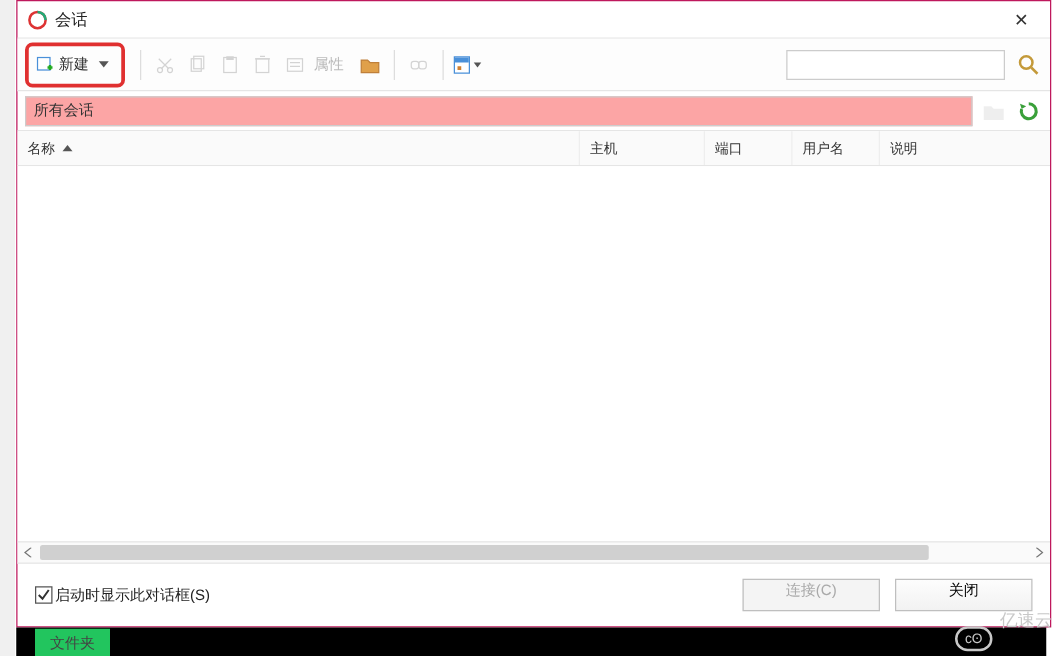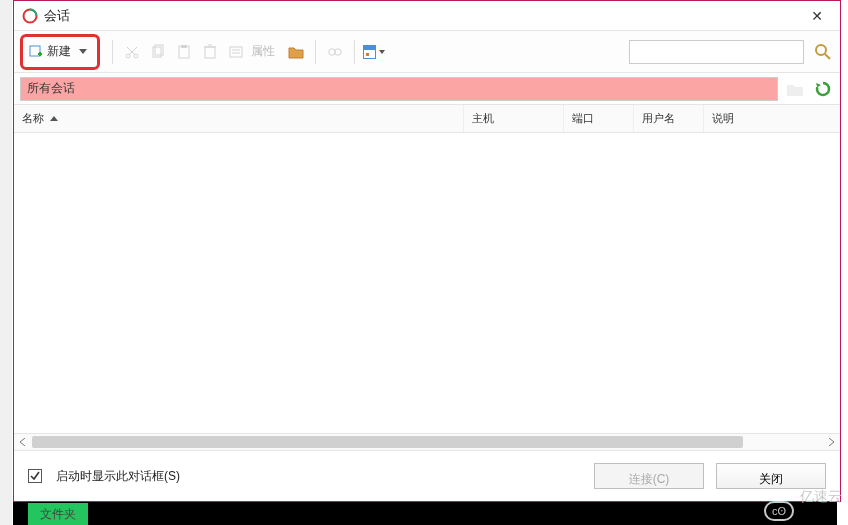--- a/index.html
+++ b/index.html
@@ -122,31 +122,31 @@
 .hs-btn{width:18px;height:16px;display:flex;align-items:center;justify-content:center;color:#777;cursor:pointer;}
 .hs-track{flex:1;height:16px;position:relative;}
 .hs-thumb{position:absolute;left:0;top:2px;height:12px;width:90%;background:#d0d0d0;border-radius:2px;}
 .footer {
   height: 50px;
   display:flex; align-items:center;
   padding: 0 14px;
   gap: 12px;
 }
 .chk {
-  display:flex; align-items:center; gap:14px; cursor:pointer;
+  display:flex; align-items:center; gap:2px; cursor:pointer;
   color:#222;
 }
 .chk-box{width:14px;height:14px;border:1px solid #555;display:flex;align-items:center;justify-content:center;background:#fff;}
 .chk-box svg{display:block;}
 .footer-spacer{flex:1;}
 .btn {
   width:110px; height:26px;
   border:1px solid #bfbfbf;
   background:linear-gradient(#fdfdfd,#f2f2f2);
-  display:flex;align-items:flex-end;justify-content:center;
+  display:flex;align-items:flex-start;justify-content:center;
   font-size:12px; cursor:pointer;
 }
 .btn.disabled{ color:#aaa; cursor:default; background:#f4f4f4;}
 .below-strip{
   position:absolute; left:13px; top:502px;
   width:824px; height:23px; background:#000;
 }
 .tab-like{
   position:absolute; left:28px; top:503px;
   background:#22c55e; color:#444;

